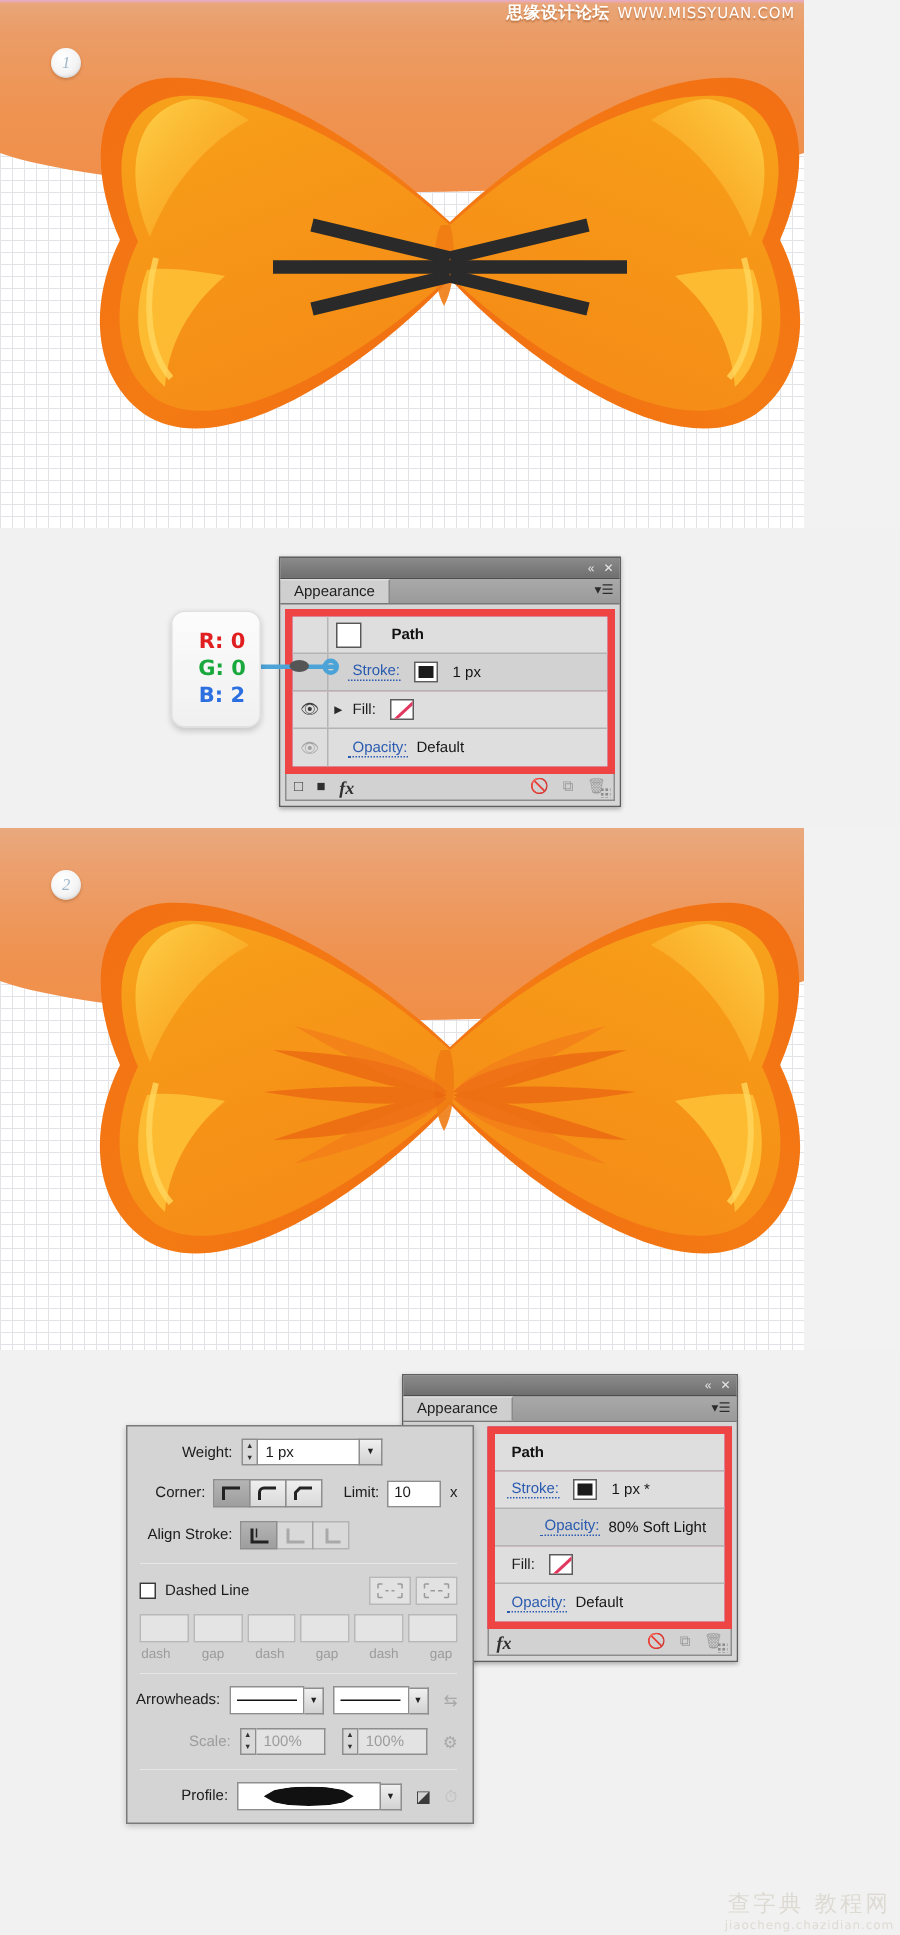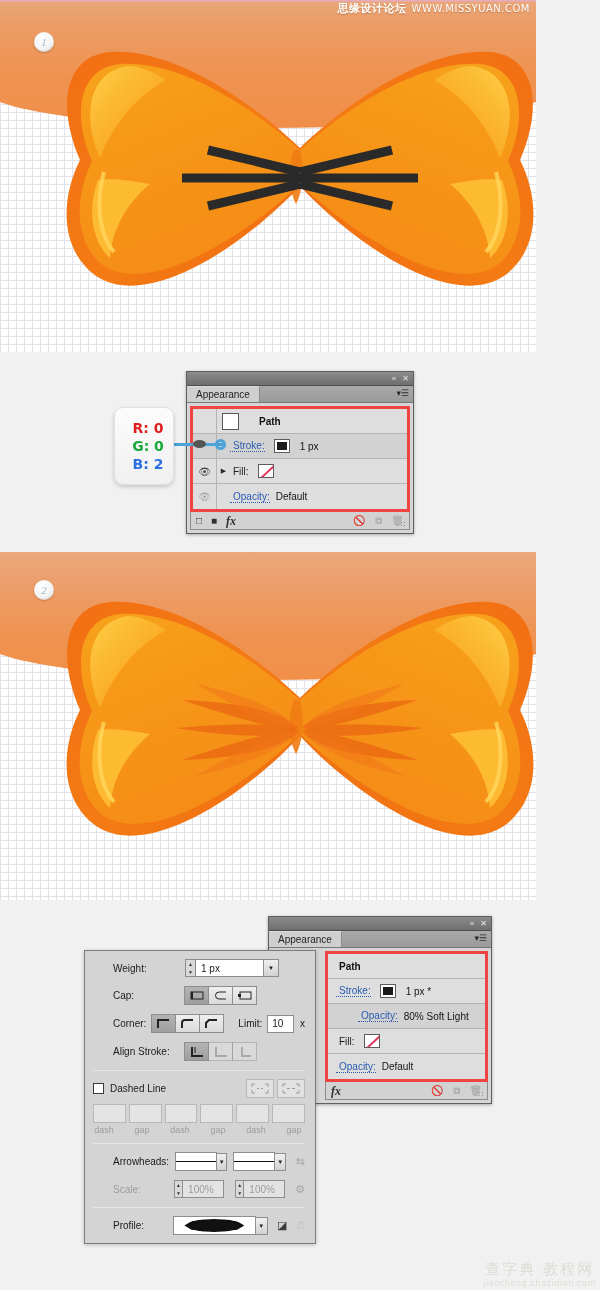--- a/index.html
+++ b/index.html
@@ -96,21 +96,21 @@
   }
   .ai-tab {
     background:#cfcfcf; padding:0 9px; display:flex; align-items:center;
     font-size:10px; color:#1d1d1d; border-right:1px solid #8a8a8a;
     border-top:1px solid #dcdcdc;
   }
   .ai-menu-ico {
     position:absolute; right:4px; top:3px; font-size:9px; color:#2b2b2b; line-height:1;
   }
   .ai-body { background:#d6d6d6; padding:3px; }
-  .ai-list { border:3px solid #ef4444; background:#be185d; }
+  .ai-list { border:5px solid #ef4444; background:#be185d; }
   .ai-row {
     display:flex; align-items:center; height:25px;
     border-bottom:1px solid #b4b4b4; background:#dedede;
   }
   .ai-row:last-child { border-bottom:none; }
   .ai-row.alt { background:#d2d2d2; }
   .ai-eye {
     width:24px; text-align:center; font-size:10px; color:#3a3a3a;
     border-right:1px solid #b4b4b4; align-self:stretch;
     display:flex; align-items:center; justify-content:center;
@@ -186,21 +186,21 @@
   }
 
   
   .stroke-panel {
     position:absolute;
     background:#d4d4d4; border:1px solid #7a7a7a;
     box-shadow:0 1px 4px rgba(0,0,0,.22);
     font-size:10px; color:#1b1b1b; padding:8px 10px 8px 4px;
   }
   .sp-row { display:flex; align-items:center; margin-bottom:9px; }
-  .sp-lab { width:72px; padding-right:6px; font-size:10px;margin-left:24px; }
+  .sp-lab { width:72px; text-align:right; padding-right:6px; font-size:10px; }
   .sp-lab.dim { color:#9c9c9c; }
   .spin {
     width:11px; height:18px; border:1px solid #8e8e8e; background:#d9d9d9;
     display:flex; flex-direction:column; justify-content:space-around; align-items:center;
     font-size:5px; color:#333; line-height:5px;
   }
   .field {
     height:18px; border:1px solid #8e8e8e; border-left:none; background:#fff;
     display:flex; align-items:center; padding:0 5px; font-size:10px;
   }
@@ -504,42 +504,20 @@
     <div class="sp-row">
       <span class="sp-lab">Weight:</span>
       <span class="spin">
           <span>▲</span>
           <span>▼</span>
         </span>
       <span class="field" style="width:68px;">1 px</span>
       <span class="drop">▼</span>
     </div>
 
-    <div class="sp-row">
-      <span class="sp-lab">Cap:</span>
-      <span class="btn-grp">
-        <span class="sqbtn on">
-          <svg width="17" height="11">
-              <rect x="3" y="2" width="12" height="7" fill="none" stroke="#222"></rect>
-              <rect x="3" y="2" width="2" height="7" fill="#222"></rect>
-            </svg>
-        </span>
-        <span class="sqbtn">
-          <svg width="17" height="11">
-              <path d="M14 2 H7 a3.5 3.5 0 0 0 0 7 H14" fill="none" stroke="#222"></path>
-            </svg>
-        </span>
-        <span class="sqbtn">
-          <svg width="17" height="11">
-              <rect x="4" y="2" width="11" height="7" fill="none" stroke="#222"></rect>
-              <rect x="2" y="4" width="3" height="3" fill="#222"></rect>
-            </svg>
-        </span>
-      </span>
-    </div>
 
     <div class="sp-row">
       <span class="sp-lab">Corner:</span>
       <span class="btn-grp">
         <span class="sqbtn on">
           <svg width="17" height="13">
               <path d="M3 11 V3 H14" fill="none" stroke="#222" stroke-width="2"></path>
             </svg>
         </span>
         <span class="sqbtn">

